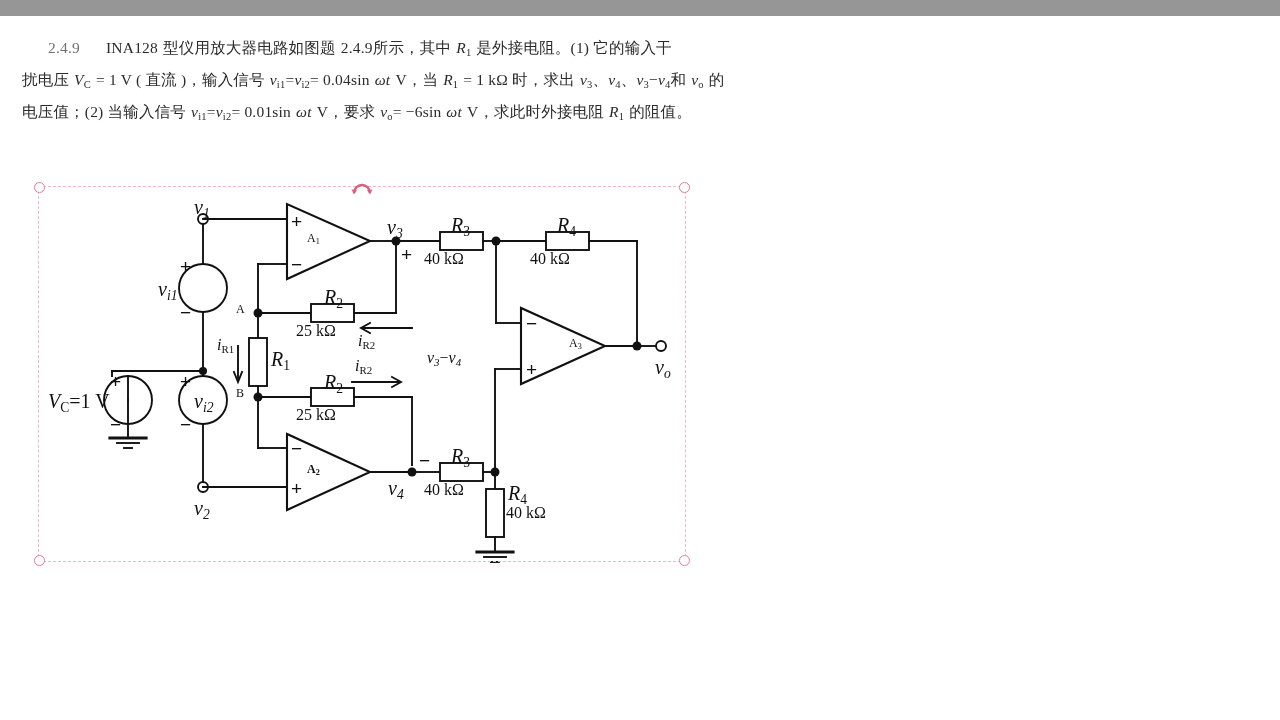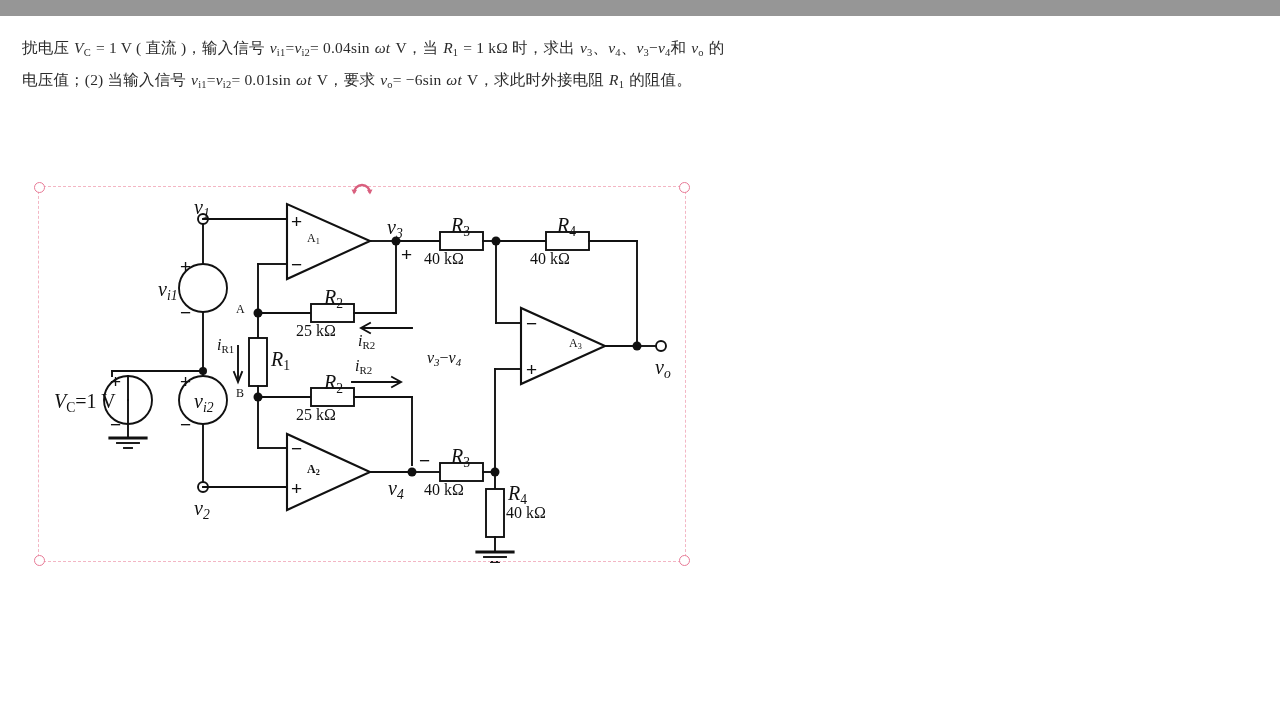--- a/index.html
+++ b/index.html
@@ -68,20 +68,23 @@
 </style>
 </head>
 <body>
 
 <div id="topbar"></div>
 
 <div id="page">
 
   <div id="statement">
 
+    <div class="ln">
+      <span class="sp3"></span><span class="faint num">2.4.9</span><span class="sp3"></span><span class="num">INA128</span><span class="sp"></span><span>型仪用放大器电路如图题</span><span class="sp"></span><span class="num">2.4.9</span><span>所示，其中</span><span class="sp"></span><span class="it">R</span><span class="subn">1</span><span class="sp"></span><span>是外接电阻。(1) 它的输入干</span>
+    </div>
 
     <div class="ln">
       <span>扰电压</span><span class="sp"></span><span class="it">V</span><span class="subn">C</span><span class="sp"></span><span class="num">= 1  V ( 直流 )，输入信号</span><span class="sp"></span><span class="it">v</span><span class="sub">i1</span><span class="num">=</span><span class="it">v</span><span class="sub">i2</span><span class="num">= 0.04sin</span><span class="sp"></span><span class="it">ωt</span><span class="sp"></span><span class="num">V，当</span><span class="sp"></span><span class="it">R</span><span class="subn">1</span><span class="sp"></span><span class="num">= 1  kΩ 时，求出</span><span class="sp"></span><span class="it">v</span><span class="sub">3</span><span>、</span><span class="it">v</span><span class="sub">4</span><span>、</span><span class="it">v</span><span class="sub">3</span><span class="num">−</span><span class="it">v</span><span class="sub">4</span><span>和</span><span class="sp"></span><span class="it">v</span><span class="sub">o</span><span class="sp"></span><span>的</span>
     </div>
 
     <div class="ln">
       <span>电压值；(2) 当输入信号</span><span class="sp"></span><span class="it">v</span><span class="sub">i1</span><span class="num">=</span><span class="it">v</span><span class="sub">i2</span><span class="num">= 0.01sin</span><span class="sp"></span><span class="it">ωt</span><span class="sp"></span><span class="num">V，要求</span><span class="sp"></span><span class="it">v</span><span class="sub">o</span><span class="num">= −6sin</span><span class="sp"></span><span class="it">ωt</span><span class="sp"></span><span class="num">V，求此时外接电阻</span><span class="sp"></span><span class="it">R</span><span class="subn">1</span><span class="sp"></span><span>的阻值。</span>
     </div>
   </div>
 
@@ -207,21 +210,21 @@
     <div class="lbl pm" style="left:291px;top:462px;">+</div>
 
     <div class="lbl pm" style="left:526px;top:297px;">−</div>
     <div class="lbl pm" style="left:526px;top:343px;">+</div>
 
     <div class="lbl pm" style="left:401px;top:228px;"><span>+</span></div>
     <div class="lbl pm" style="left:419px;top:434px;"><span>−</span></div>
 
     <div class="lbl lbl-i sz17" style="left:158px;top:262px;"><span>v</span><span class="sub">i1</span></div>
     <div class="lbl lbl-i sz17" style="left:158px;top:374px;margin-left:36px;"><span>v</span><span class="sub">i2</span></div>
-    <div class="lbl sz17" style="left:48px;top:374px;margin-left:6px;"><span class="lbl-i">V</span><span class="subn">C</span><span>=1 V</span></div>
+    <div class="lbl sz17" style="left:48px;top:374px;"><span class="lbl-i">V</span><span class="subn">C</span><span>=1 V</span></div>
 
     <div class="lbl pm" style="left:180px;top:240px;">+</div>
     <div class="lbl pm" style="left:180px;top:286px;">−</div>
     <div class="lbl pm" style="left:180px;top:355px;">+</div>
     <div class="lbl pm" style="left:180px;top:398px;">−</div>
     <div class="lbl pm" style="left:110px;top:355px;">+</div>
     <div class="lbl pm" style="left:110px;top:398px;">−</div>
 
     <div class="lbl lbl-i sz17" style="left:324px;top:270px;"><span>R</span><span class="subn">2</span></div>
     <div class="lbl sz16" style="left:296px;top:306px;">25 kΩ</div>

